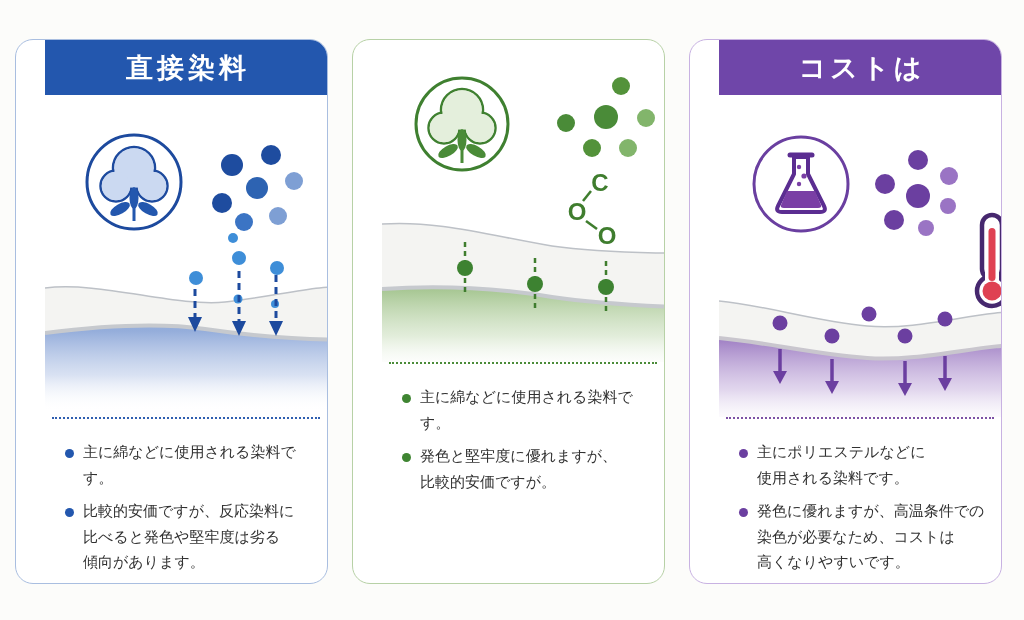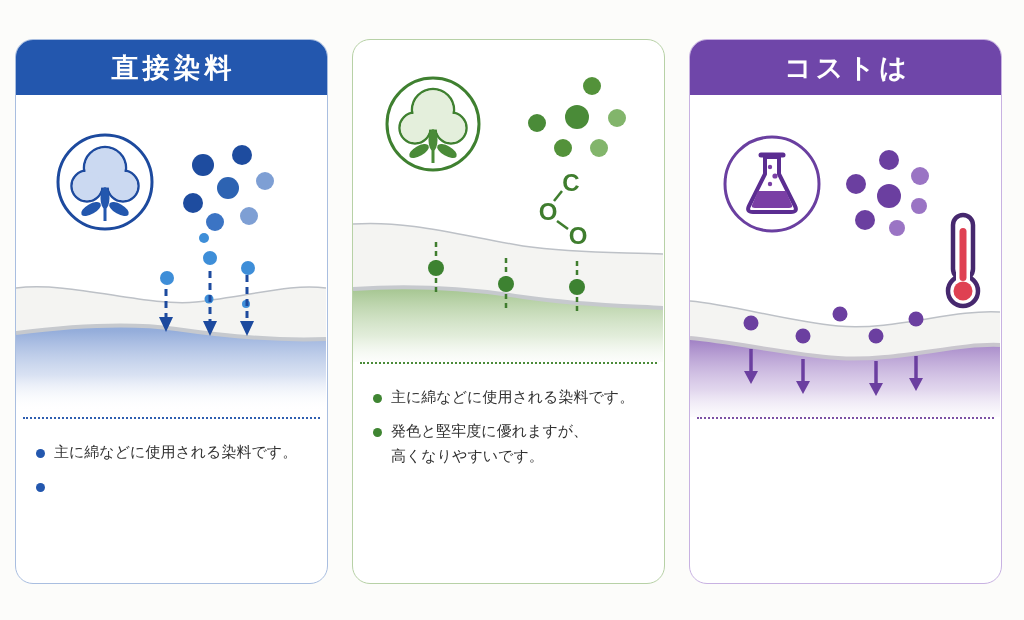--- a/index.html
+++ b/index.html
@@ -5,21 +5,21 @@
   html,body{margin:0;padding:0;}
   body{
     width:1024px;height:620px;overflow:hidden;
     background:#fcfcfa;
     font-family:"Liberation Sans","DejaVu Sans",sans-serif;
   }
   .cards{display:flex;gap:24px;padding:39px 10px 0 15px;}
   .card{
     width:313px;height:545px;box-sizing:border-box;
     background:#ffffff;border-radius:18px;overflow:hidden;
-    border:1.5px solid #ccc;display:flex;flex-direction:column;
+    border:1.5px solid #ccc;display:flex;flex-direction:column;padding-left:29px;
   }
   .card.c1{--hdr:#2357AE;--ink:#1D4A9E;--brd:#A9BEE0;--dot:#2357AE;--sep:#2F5FB0;}
   .card.c2{--hdr:#53923A;--ink:#3F8030;--brd:#B7D1A6;--dot:#3F8532;--sep:#4A8B38;}
   .card.c3{--hdr:#6F46A9;--ink:#6A3FA0;--brd:#C8B2E2;--dot:#6B3FA0;--sep:#7C50A5;}
   .card{border-color:var(--brd);}
   .card-header{
     height:55px;flex:0 0 55px;background:var(--hdr);
     display:flex;align-items:center;justify-content:center;
   }
   .card-title{
@@ -115,20 +115,23 @@
       </svg>
     </div>
     <div class="divider"></div>
     <ul class="bullets">
       <li>
         <span class="b-dot"></span>
         <span class="b-text">主に綿などに使用される染料です。</span>
       </li>
       <li>
         <span class="b-dot"></span>
+        <span class="b-text">比較的安価ですが、反応染料に
+比べると発色や堅牢度は劣る
+傾向があります。</span>
       </li>
     </ul>
   </div>
 
   <div class="card c2">
     <div class="illustration">
       <svg width="310" height="322" viewBox="0 0 310 322">
         <defs>
           <linearGradient id="grad2" gradientUnits="userSpaceOnUse" x1="0" y1="250" x2="0" y2="334">
             <stop offset="0" stop-color="#A3C48E" stop-opacity="0.95"></stop>
@@ -195,21 +198,21 @@
     </div>
     <div class="divider"></div>
     <ul class="bullets">
       <li>
         <span class="b-dot"></span>
         <span class="b-text">主に綿などに使用される染料です。</span>
       </li>
       <li>
         <span class="b-dot"></span>
         <span class="b-text">発色と堅牢度に優れますが、
-高くなりやすいです。</span>
+比較的安価ですが。</span>
       </li>
     </ul>
   </div>
 
   <div class="card c3">
     <div class="card-header">
       <h2 class="card-title">コストは</h2>
     </div>
     <div class="illustration">
       <svg width="310" height="322" viewBox="0 0 310 322">
@@ -272,15 +275,28 @@
         <g>
           <circle cx="273" cy="196" r="15" fill="#ffffff" stroke="#46286E" stroke-width="4.5"></circle>
           <rect x="263" y="120" width="20" height="64" rx="10" fill="#ffffff" stroke="#46286E" stroke-width="4.5"></rect>
           <rect x="266" y="170" width="14" height="18" fill="#ffffff"></rect>
           <rect x="269.5" y="133" width="7" height="53" rx="3.5" fill="#DF4152"></rect>
           <circle cx="273" cy="196" r="9.5" fill="#DF4152"></circle>
         </g>
       </svg>
     </div>
     <div class="divider"></div>
+    <ul class="bullets">
+      <li>
+        <span class="b-dot"></span>
+        <span class="b-text">主にポリエステルなどに
+使用される染料です。</span>
+      </li>
+      <li>
+        <span class="b-dot"></span>
+        <span class="b-text">発色に優れますが、高温条件での
+染色が必要なため、コストは
+高くなりやすいです。</span>
+      </li>
+    </ul>
   </div>
 
 </div>
 
 </body></html>

